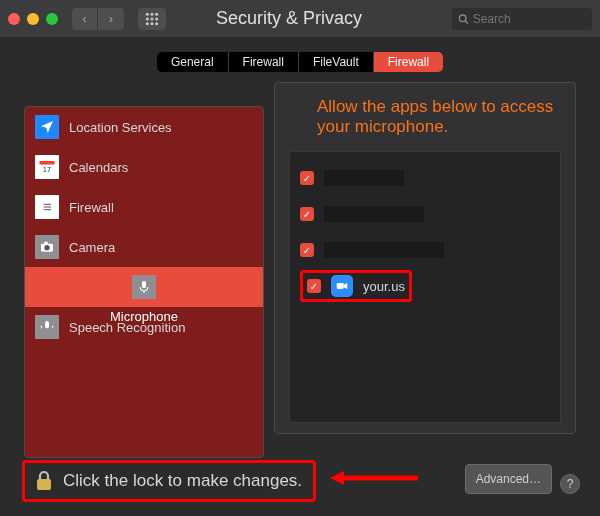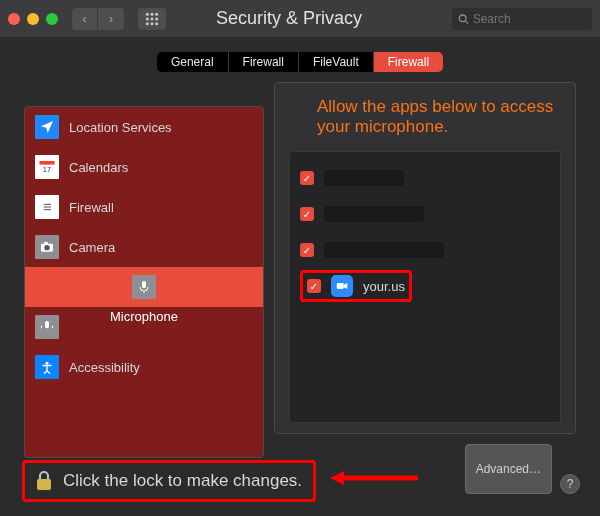--- a/index.html
+++ b/index.html
@@ -111,21 +111,21 @@
     border: 3px solid #ff0000; border-radius: 4px;
     display: flex; align-items: center; gap: 10px;
     padding: 0 10px;
   }
   .lockbar .locktext { font-size: 17px; color: #d8d8d8; }
   .arrow {
     position: absolute; left: 330px; bottom: 28px;
   }
   .advbtn {
     position: absolute; right: 48px; bottom: 22px;
-    padding: 17px 10px; background: #555558; border-radius: 4px;
+    padding: 7px 10px; background: #555558; border-radius: 4px;
     font-size: 12px; color: #cfcfcf; border: 1px solid #6a6a6a;
   }
   .helpbtn {
     position: absolute; right: 20px; bottom: 22px;
     width: 20px; height: 20px; border-radius: 50%;
     background: #555558; color: #cfcfcf;
     display: flex; align-items: center; justify-content: center;
     font-size: 12px; border: 1px solid #6a6a6a;
   }
 </style>
@@ -231,30 +231,21 @@
         </span>
         <span>Microphone</span>
       </div>
       <div class="sideitem">
         <span class="icon" style="background: rgb(142, 142, 147);">
           <svg viewBox="0 0 24 24" width="16" height="16">
             <rect x="9" y="3" width="6" height="11" rx="3" fill="#fff"></rect>
             <path d="M3 10 q2 2 0 4 M21 10 q-2 2 0 4" stroke="#fff" stroke-width="1.5" fill="none"></path>
           </svg>
         </span>
-      </div>
-      <div class="sideitem">
-        <span class="icon" style="background: rgb(10, 132, 255);">
-          <svg viewBox="0 0 24 24" width="18" height="18">
-            <circle cx="12" cy="12" r="10" fill="#0a84ff"></circle>
-            <circle cx="12" cy="7" r="2" fill="#fff"></circle>
-            <path d="M6 10 L18 10 M12 10 L12 17 M12 17 L8 21 M12 17 L16 21" stroke="#fff" stroke-width="1.8" fill="none"></path>
-          </svg>
-        </span>
-        <span>Accessibility</span>
+        <span>Speech Recognition</span>
       </div>
     </div>
   <div class="right">
     <div class="desc">Allow the apps below to access your microphone.</div>
     <div class="applist" id="applist">
         <div class="approw">
           <span class="chk">✓</span>
           <div class="redacted" style="width: 80px;"></div>
         </div>
         <div class="approw">

